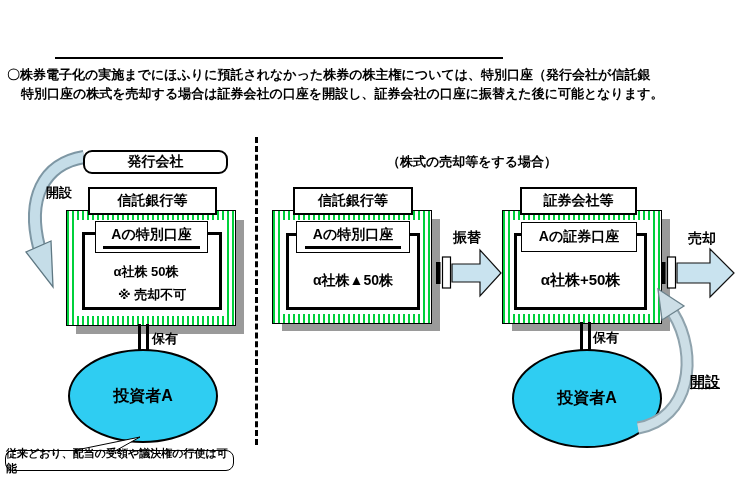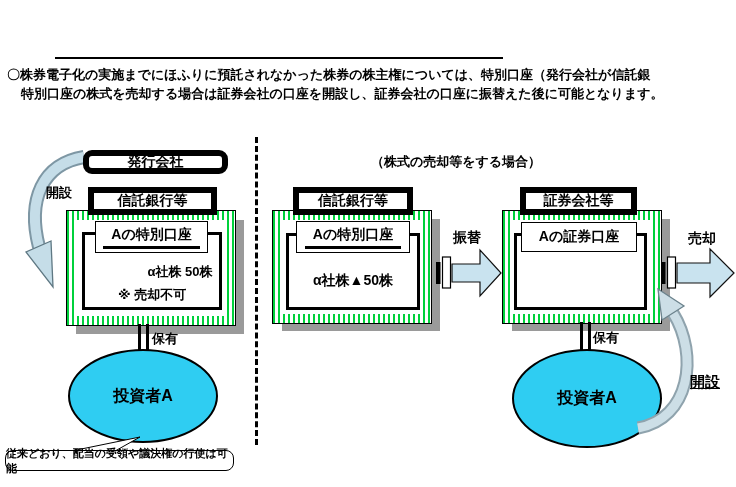--- a/index.html
+++ b/index.html
@@ -11,27 +11,27 @@
   .abs{position:absolute;}
   
   .title{left:86px;top:6px;font-size:34px;font-weight:bold;color:#17696b;letter-spacing:2px;}
   .title-rule{left:55px;top:57px;width:448px;height:2px;background:#000;}
   
   .intro{left:7px;top:66px;width:726px;font-size:13px;font-weight:bold;line-height:18.5px;}
   .intro .ind{padding-left:14px;}
   
   .vsep{left:255px;top:137px;height:308px;width:0;border-left:3px dashed #000;}
   
-  .sec-head{left:356px;top:153px;width:200px;text-align:center;font-size:13px;font-weight:bold;}
+  .sec-head{left:372px;top:153px;width:200px;text-align:center;font-size:13px;font-weight:bold;}
   
   .shadow{background:#9a9a9a;}
   .frame{background:repeating-linear-gradient(90deg,#00d13b 0 2px,#ffffff 2px 5px);border:1px solid #000;}
   .frame-inner{position:absolute;left:9px;top:9px;right:9px;bottom:9px;background:#fff;}
   
-  .tag{background:#fff;border:6px solid #000000;display:flex;align-items:center;justify-content:center;
+  .tag{background:#fff;border:2px solid #000000;display:flex;align-items:center;justify-content:center;
        font-size:14px;font-weight:bold;box-sizing:border-box;}
   .tag.thin{border-width:1px;}
   .tag.round{border-radius:9px;}
   .ul-text{border-bottom:3px solid #000;padding:0 8px 2px 8px;}
   
   .acct-box{background:#fff;border:3px solid #000;box-sizing:border-box;}
   .holding{font-weight:bold;text-align:center;}
   
   .dbl{width:5px;border-left:3px solid #000;border-right:3px solid #000;}
   .small-label{font-size:13px;font-weight:bold;}
@@ -68,21 +68,21 @@
 
   <div class="abs shadow" style="left:76px;top:220px;width:168px;height:114px;"></div>
   <div class="abs frame" style="left:66px;top:210px;width:168px;height:114px;">
     <div class="frame-inner"></div>
   </div>
   <div class="abs acct-box" style="left:82px;top:232px;width:140px;height:78px;"></div>
   <div class="abs tag" style="left:88px;top:187px;width:129px;height:28px;">信託銀行等</div>
   <div class="abs tag thin" style="left:95px;top:221px;width:113px;height:32px;">
     <span class="ul-text">Aの特別口座</span>
   </div>
-  <div class="abs holding" style="left:82px;top:263px;width:128px;font-size:13px;margin-left:34px;">α社株 50株</div>
+  <div class="abs holding" style="left:82px;top:263px;width:128px;font-size:13px;">α社株 50株</div>
   <div class="abs holding" style="left:82px;top:286px;width:140px;font-size:13px;">※ 売却不可</div>
 
   <div class="abs dbl" style="left:138px;top:324px;height:26px;"></div>
   <div class="abs small-label" style="left:152px;top:330px;">保有</div>
   <div class="abs ellipse" style="left:68px;top:349px;width:146px;height:90px;">投資者A</div>
 
   <svg class="abs" style="left:40px;top:434px;" width="110" height="22" viewBox="40 434 110 22">
     <polygon points="52,455 140,437 108,455" fill="#ffffff" stroke="#000" stroke-width="1"></polygon>
   </svg>
   <div class="abs callout" style="left:5px;top:450px;width:229px;height:21px;">従来どおり、配当の受領や議決権の行使は可能</div>
@@ -107,20 +107,21 @@
     <polygon points="452,264 480,264 480,250 501,273 480,296 480,282 452,282" fill="#c9e3ef" stroke="#111" stroke-width="1.2"></polygon>
   </svg>
 
   <div class="abs shadow" style="left:512px;top:219px;width:158px;height:112px;"></div>
   <div class="abs frame" style="left:502px;top:210px;width:158px;height:112px;">
     <div class="frame-inner"></div>
   </div>
   <div class="abs acct-box" style="left:514px;top:233px;width:133px;height:77px;"></div>
   <div class="abs tag thin" style="left:521px;top:222px;width:116px;height:30px;">Aの証券口座</div>
   <div class="abs tag" style="left:520px;top:187px;width:117px;height:28px;">証券会社等</div>
+  <div class="abs holding" style="left:514px;top:271px;width:133px;font-size:15px;">α社株+50株</div>
 
   <div class="abs small-label" style="left:688px;top:230px;font-size:14px;">売却</div>
   <svg class="abs" style="left:658px;top:245px;" width="78" height="56" viewBox="658 245 78 56">
     <rect x="661" y="262" width="4.5" height="22" fill="#000"></rect>
     <rect x="667.5" y="257" width="8" height="31" fill="#fff" stroke="#000" stroke-width="1.2"></rect>
     <polygon points="677,263 710,263 710,249 734,273 710,297 710,283 677,283" fill="#c9e3ef" stroke="#111" stroke-width="1.2"></polygon>
   </svg>
 
   <div class="abs dbl" style="left:580px;top:322px;height:28px;"></div>
   <div class="abs small-label" style="left:593px;top:329px;">保有</div>

